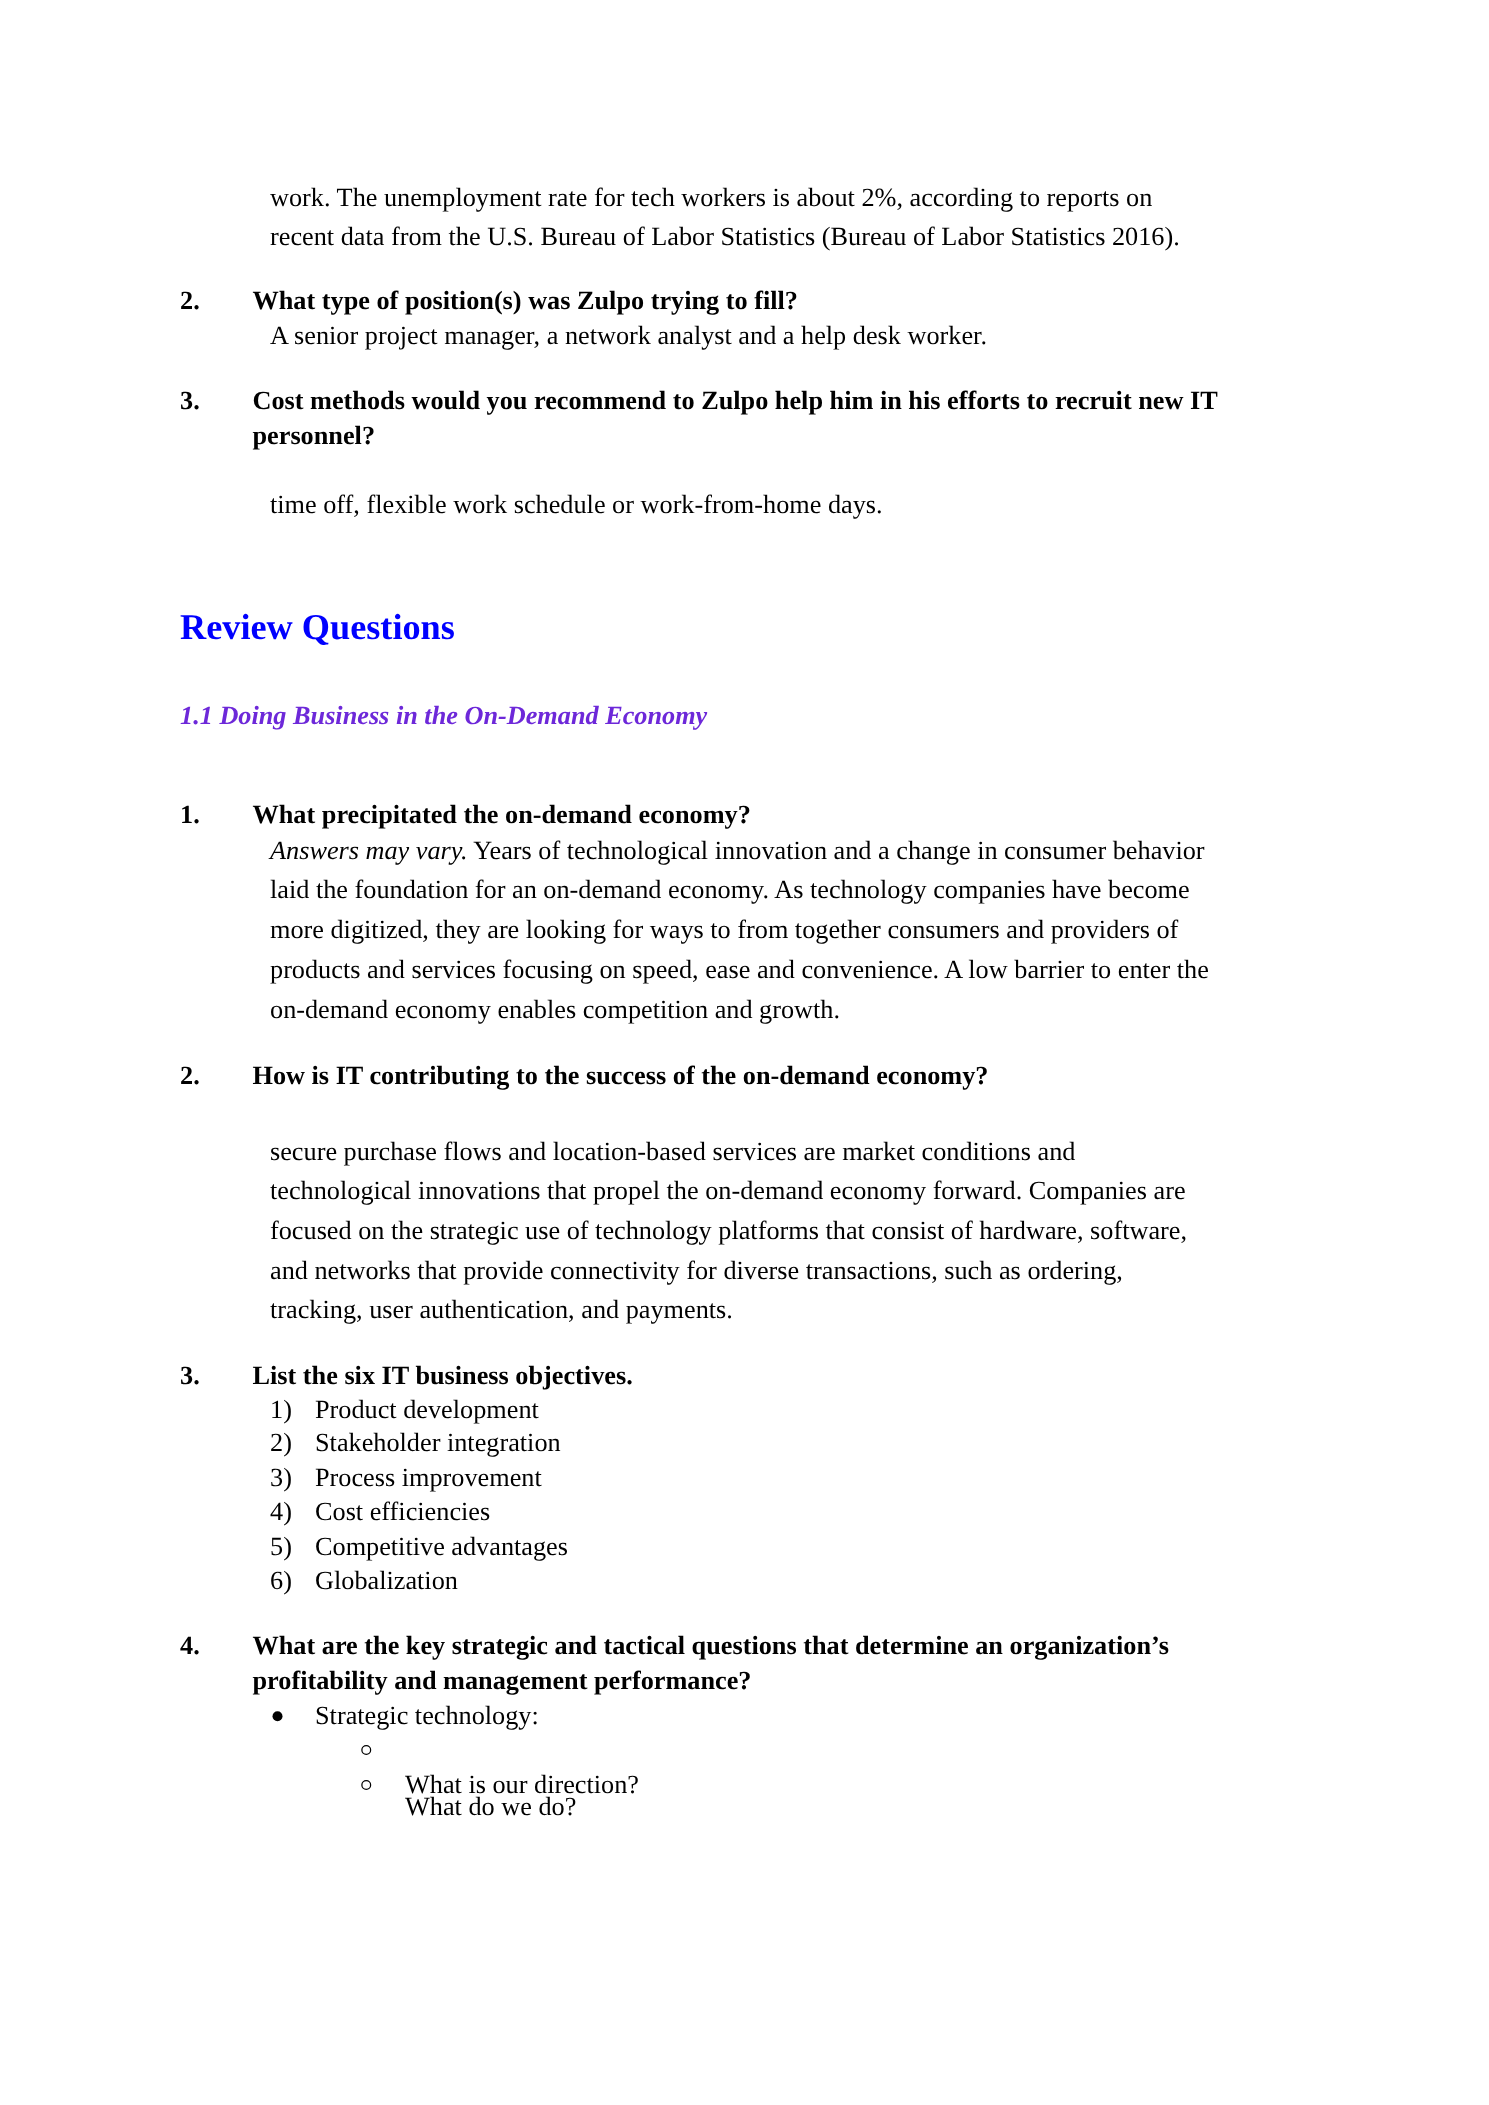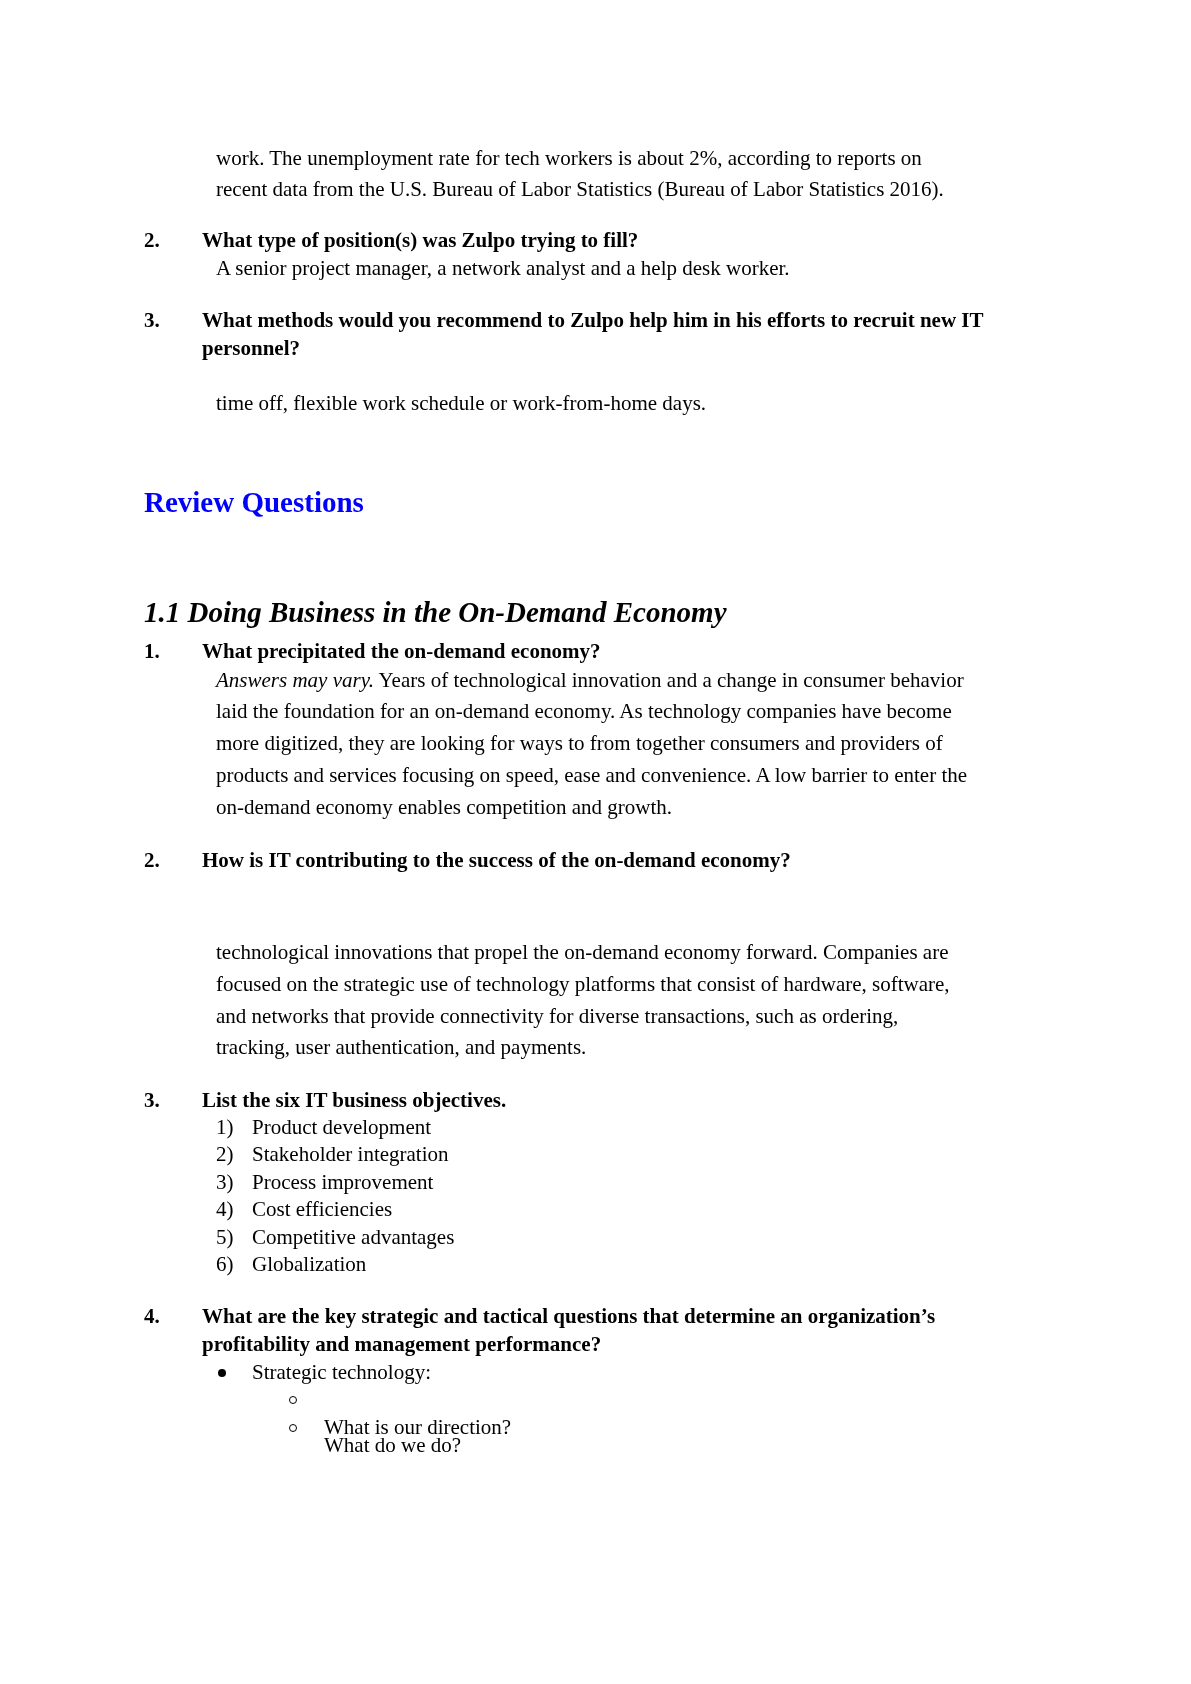--- a/index.html
+++ b/index.html
@@ -6,56 +6,57 @@
   body { width: 1191px; height: 1684px; position: relative; overflow: hidden;
          font-family: "Liberation Serif", "DejaVu Serif", serif; color: #000; }
   .page { position: absolute; left: 0; top: 0; width: 1191px; height: 1332px; }
   .line { position: absolute; font-size: 21px; white-space: nowrap; line-height: 1; }
   .q { font-weight: bold; margin-left: 22px; }
   .num { position: absolute; font-weight: bold; font-size: 21px; line-height: 1; }
   .ans { left: 216px; }
   .qt { left: 180px; }
   .italic { font-style: italic; }
   .h1 { position: absolute; left: 144px; font-size: 29px; font-weight: bold; color: #0000ff; line-height: 1; }
-  .h2 { position: absolute; left: 144px; font-size: 29px; font-weight: bold; font-style: italic; color: #000000; line-height: 1; margin-top: 36px; }
+  .h2 { position: absolute; left: 144px; font-size: 21px; font-weight: bold; font-style: italic; color: #6d28d9; line-height: 1; }
   .li-num { position: absolute; left: 216px; font-size: 21px; line-height: 1; }
   .li-text { position: absolute; left: 252px; font-size: 21px; line-height: 1; white-space: nowrap; }
   .bullet { position: absolute; left: 218px; width: 8px; height: 8px; border-radius: 50%; background: #000; }
   .circle { position: absolute; left: 289px; width: 8px; height: 8px; border-radius: 50%; border: 1.2px solid #000; box-sizing: border-box; }
 </style>
 </head>
 <body>
 
 <div class="page">
 
   <div class="line ans" style="top:148px">work. The unemployment rate for tech workers is about 2%, according to reports on</div>
   <div class="line ans" style="top:179px">recent data from the U.S. Bureau of Labor Statistics (Bureau of Labor Statistics 2016).</div>
 
   <div class="num" style="left:144px; top:230px">2.</div>
   <div class="line q qt" style="top:230px">What type of position(s) was Zulpo trying to fill?</div>
   <div class="line ans" style="top:258px">A senior project manager, a network analyst and a help desk worker.</div>
 
   <div class="num" style="left:144px; top:310px">3.</div>
-  <div class="line q qt" style="top:310px">What methods would you recommend to Zulpo help him in his efforts to recruit new IT</div>
+  <div class="line q qt" style="top:310px">Cost methods would you recommend to Zulpo help him in his efforts to recruit new IT</div>
   <div class="line q qt" style="top:338px">personnel?</div>
   <div class="line ans" style="top:393px">time off, flexible work schedule or work-from-home days.</div>
 
   <div class="h1" style="top:488px">Review Questions</div>
   <div class="h2" style="top:562px">1.1 Doing Business in the On-Demand Economy</div>
 
   <div class="num" style="left:144px; top:641px">1.</div>
   <div class="line q qt" style="top:641px">What precipitated the on-demand economy?</div>
   <div class="line ans" style="top:670px"><span class="italic">Answers may vary.</span><span> Years of technological innovation and a change in consumer behavior</span></div>
   <div class="line ans" style="top:701px">laid the foundation for an on-demand economy.  As technology companies have become</div>
   <div class="line ans" style="top:733px">more digitized, they are looking for ways to from together consumers and providers of</div>
   <div class="line ans" style="top:765px">products and services focusing on speed, ease and convenience. A low barrier to enter the</div>
   <div class="line ans" style="top:797px">on-demand economy enables competition and growth.</div>
 
   <div class="num" style="left:144px; top:850px">2.</div>
   <div class="line q qt" style="top:850px">How is IT contributing to the success of the on-demand economy?</div>
+  <div class="line ans" style="top:911px">secure purchase flows and location-based services are market conditions and</div>
   <div class="line ans" style="top:942px">technological innovations that propel the on-demand economy forward. Companies are</div>
   <div class="line ans" style="top:974px">focused on the strategic use of technology platforms that consist of hardware, software,</div>
   <div class="line ans" style="top:1006px">and networks that provide connectivity for diverse transactions, such as ordering,</div>
   <div class="line ans" style="top:1037px">tracking, user authentication, and payments.</div>
 
   <div class="num" style="left:144px; top:1090px">3.</div>
   <div class="line q qt" style="top:1090px">List the six IT business objectives.</div>
   <div>
     <div>
       <span class="li-num" style="top:1117px">1)</span>

